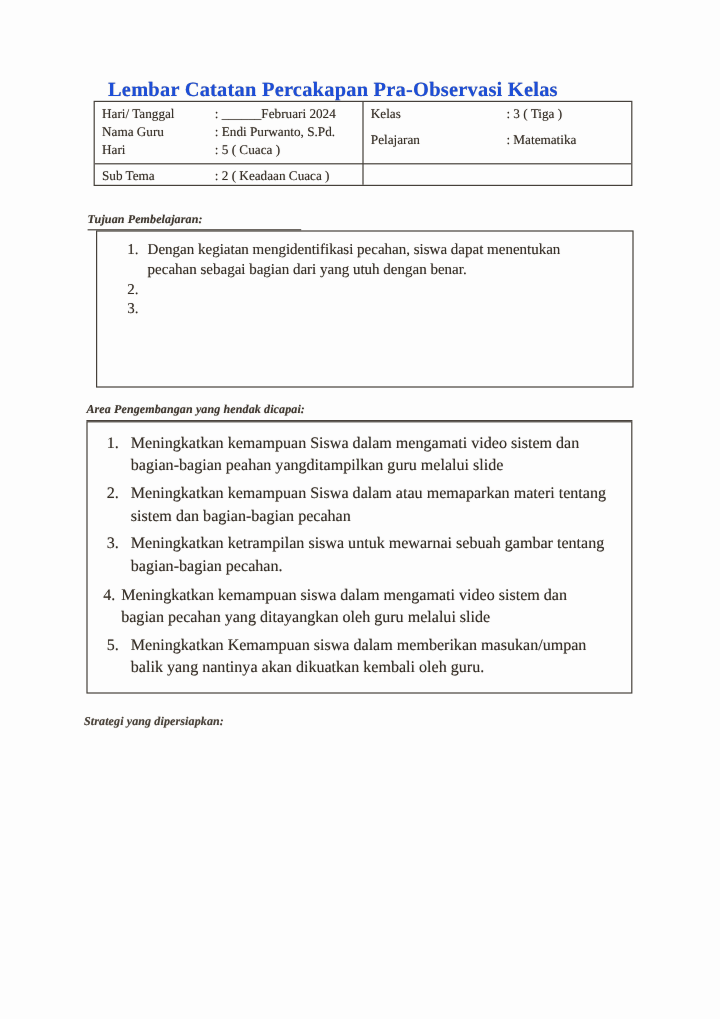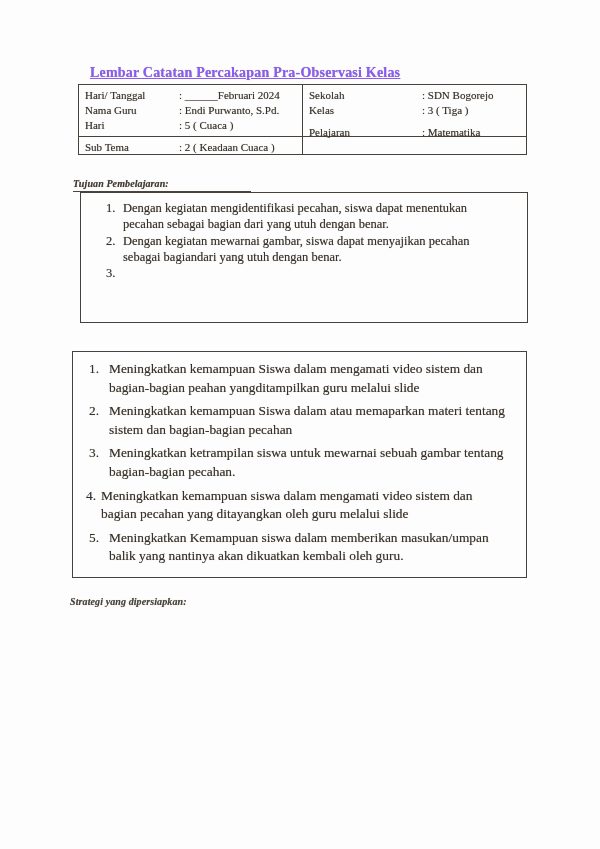--- a/index.html
+++ b/index.html
@@ -12,24 +12,23 @@
   }
   .page{
     position:relative;width:600px;height:849px;overflow:hidden;
     background:#fdfdfd;
   }
   .soft{ text-shadow:0 0 0.7px rgba(70,60,50,.55); }
 
   
   .doc-title{
     position:absolute;left:90px;top:65px;
-    font-size:14px;font-weight:bold;
-    text-decoration:underline;
+    font-size:17px;font-weight:bold;
     letter-spacing:.2px;
-    color:#8b5cf6;
+    color:#1d4ed8;
   }
 
   
   .info-table{
     position:absolute;left:78px;top:84px;width:449px;height:71px;
     border:1.6px solid #46413b;
     display:flex;box-sizing:border-box;
     font-size:11px;line-height:15px;
   }
   .info-half{flex:1;padding:3px 4px 2px 6px;box-sizing:border-box;position:relative;}
@@ -114,50 +113,46 @@
         <span class="val">: 5 ( Cuaca )</span>
       </div>
       <div class="info-row last">
         <span class="lbl-l">Sub Tema</span>
         <span class="val">: 2 ( Keadaan Cuaca )</span>
       </div>
     </div>
 
     <div class="info-half right">
       <div class="info-row">
-        <span class="lbl-r">Sekolah</span>
-        <span class="val">: SDN Bogorejo</span>
-      </div>
-      <div class="info-row">
         <span class="lbl-r">Kelas</span>
         <span class="val">: 3 ( Tiga )</span>
       </div>
       <div class="info-row last">
         <span class="lbl-r">Pelajaran</span>
         <span class="val">: Matematika</span>
       </div>
     </div>
   </div>
 
   <div class="sec-heading tujuan">Tujuan Pembelajaran:</div>
 
   <div class="list-box tujuan-box">
     <div class="list-item">
       <span class="num">1.</span>
       <span class="txt">Dengan kegiatan mengidentifikasi pecahan, siswa dapat menentukan pecahan sebagai bagian dari yang utuh dengan benar.</span>
     </div>
     <div class="list-item">
       <span class="num">2.</span>
-      <span class="txt">Dengan kegiatan mewarnai gambar, siswa dapat menyajikan pecahan sebagai bagiandari yang utuh dengan benar.</span>
     </div>
     <div class="list-item">
       <span class="num">3.</span>
     </div>
   </div>
 
+  <div class="sec-heading area">Area Pengembangan yang hendak dicapai:</div>
 
   <div class="list-box area-box">
     <div class="list-item">
       <span class="num">1.</span>
       <span class="txt">Meningkatkan kemampuan Siswa dalam mengamati video sistem dan bagian-bagian peahan yangditampilkan guru melalui slide</span>
     </div>
     <div class="list-item">
       <span class="num">2.</span>
       <span class="txt">Meningkatkan kemampuan Siswa dalam atau memaparkan materi tentang sistem dan bagian-bagian pecahan</span>
     </div>

